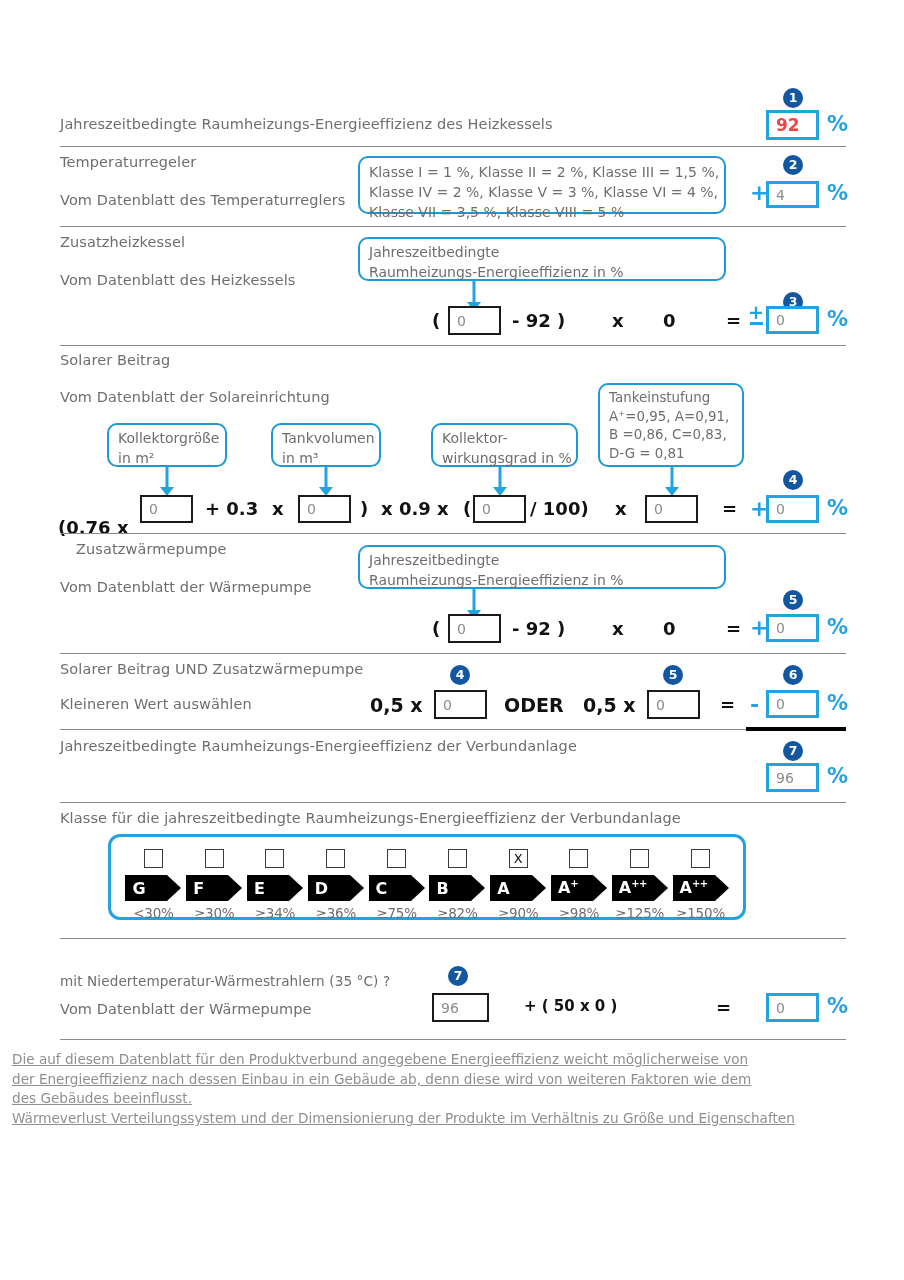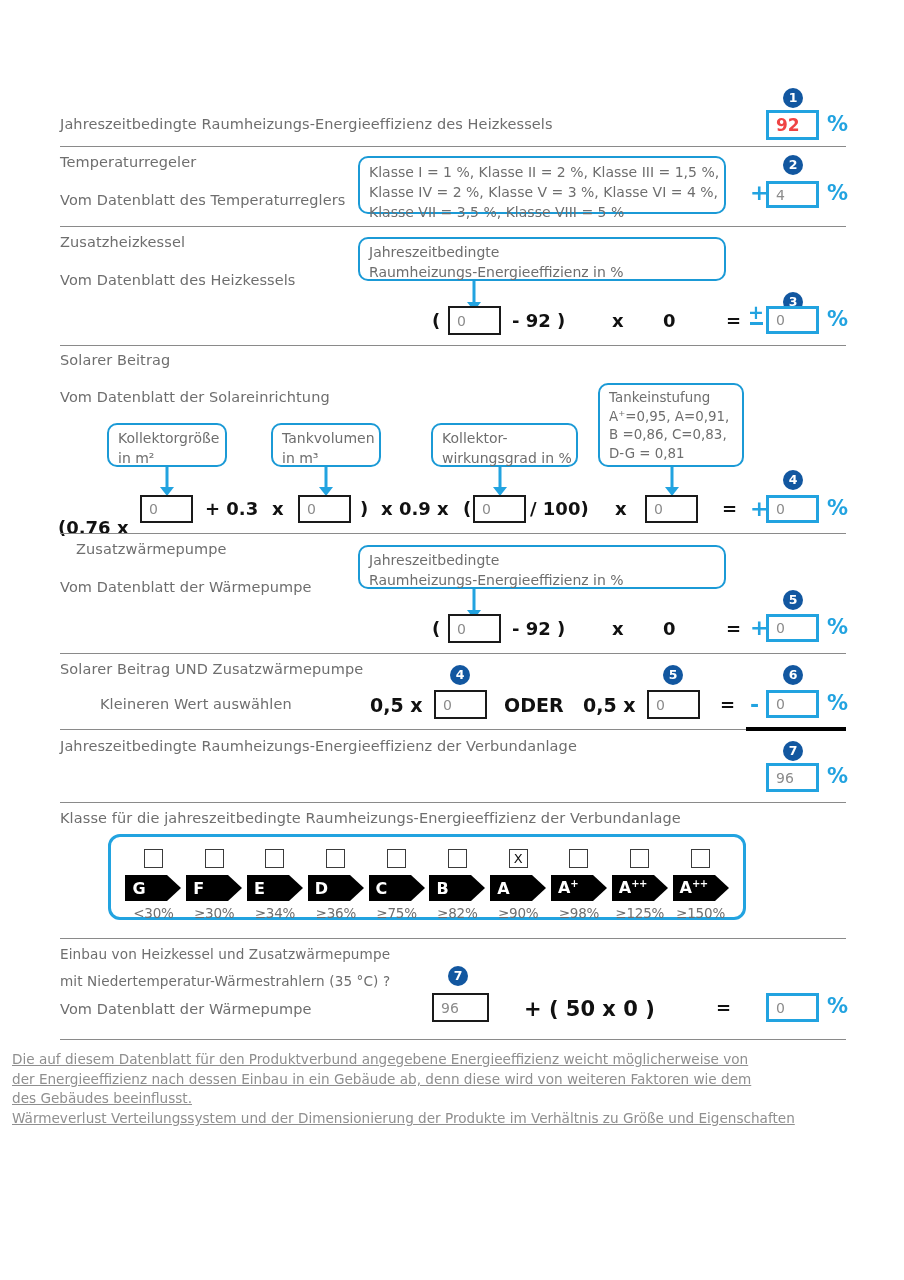--- a/index.html
+++ b/index.html
@@ -266,21 +266,21 @@
   <div class="op" style="left:663px; top:618px;">0</div>
   <div class="op" style="left:726px; top:618px;">=</div>
 
   <div class="badge" style="left:783px; top:590px;">5</div>
   <div class="op blue" style="left:750px; top:615px;">+</div>
   <div class="cbox" style="left:766px; top:614px; width:53px; height:28px;">0</div>
   <div class="pct" style="left:827px; top:615px;">%</div>
   <div class="rule" style="left:60px; top:653px; width:786px;"></div>
 
   <div class="lbl" style="position:absolute; left:60px; top:661px;">Solarer Beitrag UND Zusatzwärmepumpe</div>
-  <div class="lbl" style="position:absolute; left:60px; top:696px;margin-left:40px;">Kleineren Wert auswählen</div>
+  <div class="lbl" style="position:absolute; left:60px; top:696px;">Kleineren Wert auswählen</div>
 
   <div class="op" style="left:370px; top:694px; font-size:19px;">0,5 x</div>
   <div class="badge" style="left:450px; top:665px;">4</div>
   <div class="ibox" style="left:434px; top:690px; width:53px; height:29px;">0</div>
   <div class="op" style="left:504px; top:694px; font-size:19px;">ODER</div>
   <div class="op" style="left:583px; top:694px; font-size:19px;">0,5 x</div>
   <div class="badge" style="left:663px; top:665px;">5</div>
   <div class="ibox" style="left:647px; top:690px; width:53px; height:29px;">0</div>
   <div class="op" style="left:720px; top:694px;">=</div>
 
@@ -390,27 +390,26 @@
             <div class="tip"></div>
             <span class="txt">A<sup>++</sup></span>
           </div>
           <div class="classpct">≥150%</div>
         </div>
       </div>
   </div>
 
   <div class="rule" style="left:60px; top:938px; width:786px;"></div>
 
-  <div class="lbl sm" style="position:absolute; left:60px; top:946px;">Einbau von Heizkessel und Zusatzwärmepumpe</div>
   <div class="lbl sm" style="position:absolute; left:60px; top:965px;margin-top:8px;">mit Niedertemperatur-Wärmestrahlern (35 °C) ?</div>
   <div class="lbl" style="position:absolute; left:60px; top:1001px;">Vom Datenblatt der Wärmepumpe</div>
 
   <div class="badge" style="left:448px; top:966px;">7</div>
   <div class="ibox" style="left:432px; top:993px; width:57px; height:29px;">96</div>
-  <div class="op" style="left:524px; top:997px; font-size:21px;text-align:right;">+ ( 50 x 0 )</div>
+  <div class="op" style="left:524px; top:997px; font-size:15px;text-align:right;">+ ( 50 x 0 )</div>
   <div class="op" style="left:716px; top:997px;">=</div>
   <div class="cbox" style="left:766px; top:993px; width:53px; height:29px;">0</div>
   <div class="pct" style="left:827px; top:994px;">%</div>
 
   <div class="rule" style="left:60px; top:1039px; width:786px;"></div>
 
   <div class="footer" style="left:12px; top:1050px;text-decoration:underline;">
     <div>Die auf diesem Datenblatt für den Produktverbund angegebene Energieeffizienz weicht möglicherweise von</div>
     <div>der Energieeffizienz nach dessen Einbau in ein Gebäude ab, denn diese wird von weiteren Faktoren wie dem</div>
     <div>des Gebäudes beeinflusst.</div>

